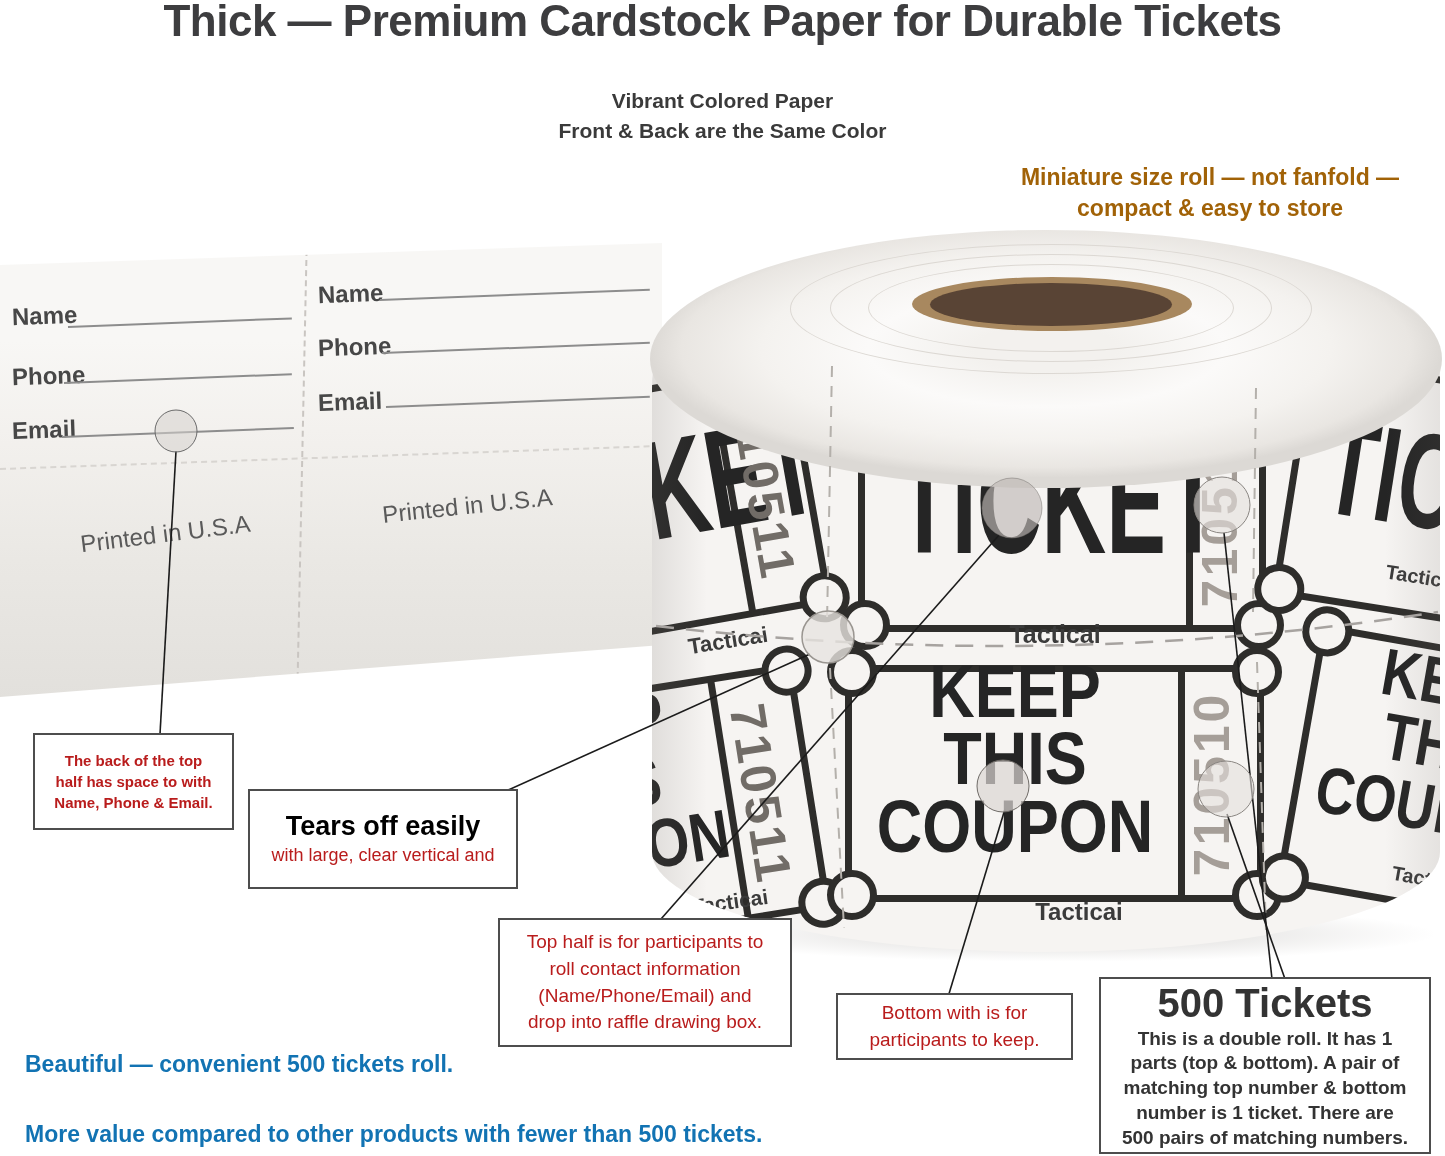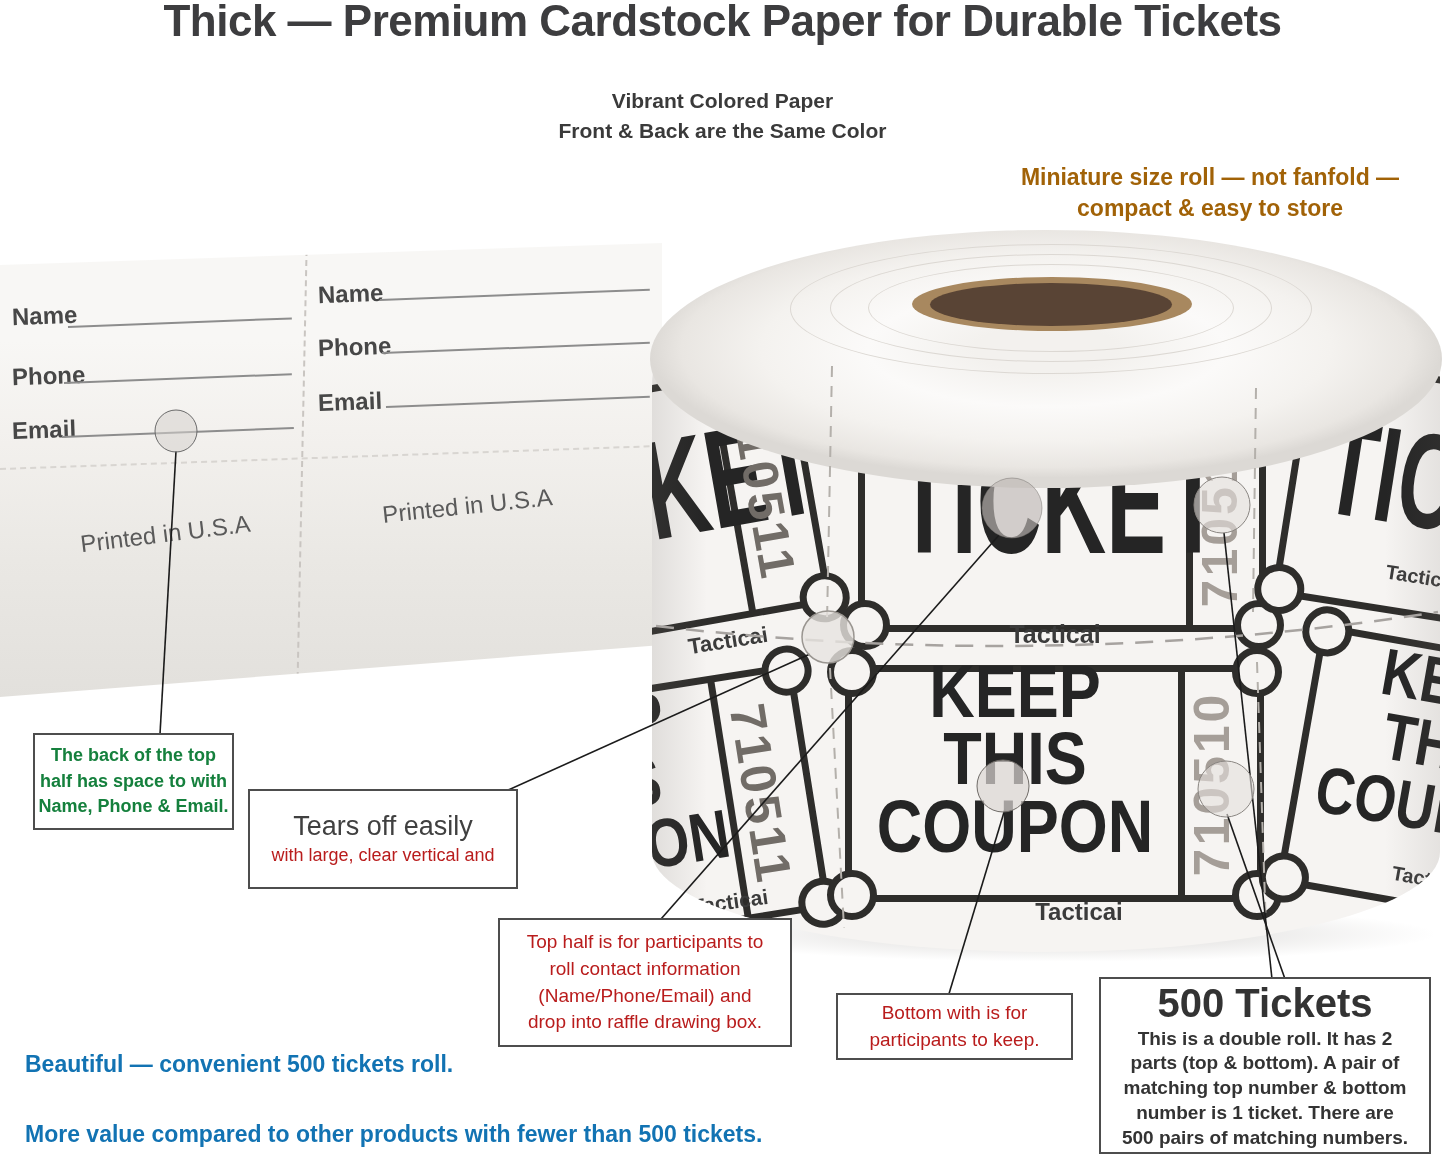--- a/index.html
+++ b/index.html
@@ -44,23 +44,23 @@
   .notch.bl{left:-25px;bottom:-25px}.notch.br{right:-25px;bottom:-25px}
   .tdiv{position:absolute;top:-2px;bottom:-2px;border-left:7px solid #2e2d2b;}
   .tword{position:absolute;font-weight:bold;color:#252525;white-space:nowrap;text-align:center;}
   .coupon{position:absolute;font-weight:bold;color:#252525;text-align:center;}
   .serialbox{position:absolute;top:0;bottom:0;display:flex;align-items:center;justify-content:center;}
   .serial{font-weight:bold;letter-spacing:3px;white-space:nowrap;}
   .brand{position:absolute;font-weight:bold;color:#3b3b3b;text-align:center;}
   
   .cbox{position:absolute;background:#ffffff;border:2px solid #4d4d4d;z-index:9;
         display:flex;flex-direction:column;justify-content:center;text-align:center;}
-  .cbox .b{font-size:18px;line-height:1.42;color:#15803d;font-weight:bold;}
+  .cbox .b{font-size:15px;line-height:1.42;color:#b91c1c;font-weight:bold;}
   .cbox .n{font-size:19px;line-height:1.4;color:#b91c1c;}
-  .cbox .t{font-size:27px;font-weight:normal;color:#404040;line-height:1.2;}
+  .cbox .t{font-size:27px;font-weight:bold;color:#000000;line-height:1.2;}
   .cbox .bigt{font-size:40px;font-weight:bold;color:#333;line-height:1.1;margin-bottom:2px;}
   .cbox .bb{font-size:19px;font-weight:bold;line-height:1.3;color:#333;}
   
   .blue{position:absolute;left:25px;font-weight:bold;color:#1273b3;font-size:23px;z-index:9;white-space:nowrap;}
   svg.overlay{position:absolute;left:0;top:0;z-index:8;pointer-events:none;}
 </style>
 </head>
 <body>
 
 <div class="canvas">
@@ -222,21 +222,21 @@
     <div class="n">drop into raffle drawing box.</div>
   </div>
 
   <div class="cbox" style="left:836px;top:993px;width:233px;height:63px">
     <div class="n">Bottom with is for</div>
     <div class="n">participants to keep.</div>
   </div>
 
   <div class="cbox" style="left:1099px;top:977px;width:328px;height:173px">
     <div class="bigt">500 Tickets</div>
-    <div class="bb">This is a double roll. It has 2</div>
+    <div class="bb">This is a double roll. It has 1</div>
     <div class="bb">parts (top &amp; bottom). A pair of</div>
     <div class="bb">matching top number &amp; bottom</div>
     <div class="bb">number is 1 ticket. There are</div>
     <div class="bb">500 pairs of matching numbers.</div>
   </div>
 
   <div class="blue" style="top:1051px">Beautiful — convenient 500 tickets roll.</div>
   <div class="blue" style="top:1121px">More value compared to other products with fewer than 500 tickets.</div>
 
 </div>

